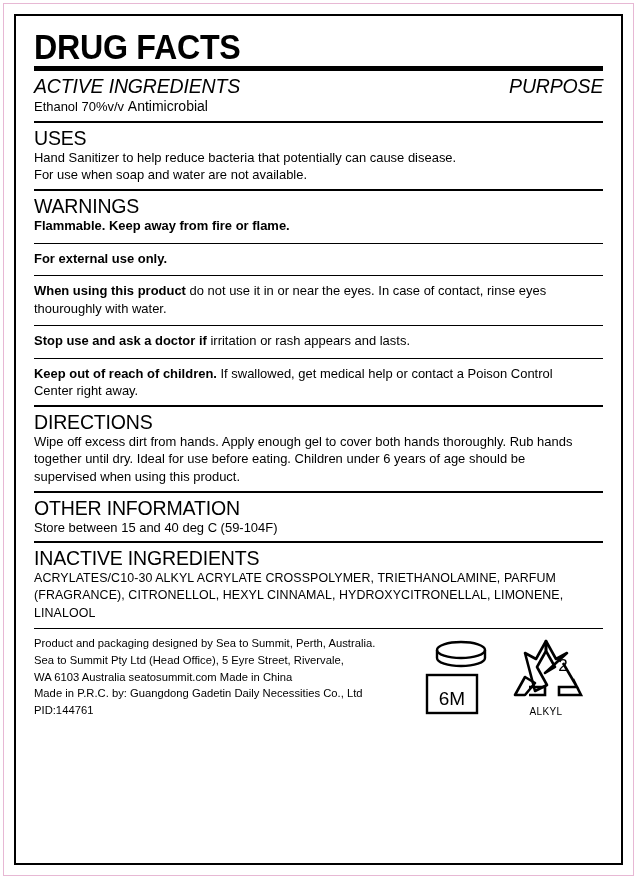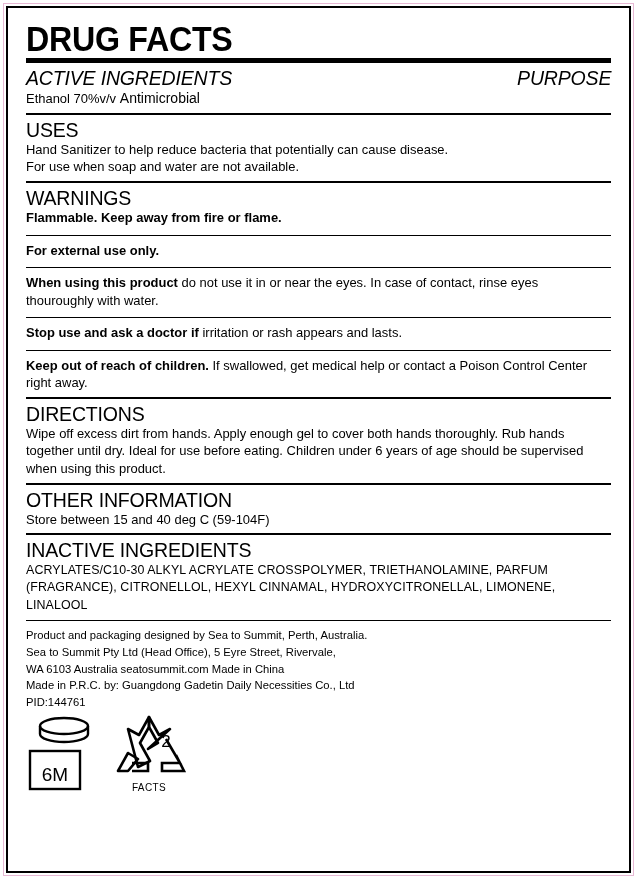--- a/index.html
+++ b/index.html
@@ -11,21 +11,21 @@
     width: 637px;
     height: 879px;
     font-family: "Liberation Sans", sans-serif;
     color: #000000;
   }
   .page {
     position: relative;
     width: 637px;
     height: 879px;
     box-sizing: border-box;
-    padding: 6px;
+    padding: 14px;
     background: #ffffff;
   }
   .pink-border {
     position: absolute;
     left: 3px; top: 3px; right: 3px; bottom: 3px;
     border: 1.5px solid #e7b8d4;
     box-sizing: border-box;
   }
   .panel {
     position: relative;
@@ -116,21 +116,20 @@
     letter-spacing: 0.1px;
     transform: scaleX(0.97);
     transform-origin: left center;
   }
 
   .footer {
     display: flex;
     justify-content: space-between;
     align-items: flex-start;
     margin-top: 2px;
-    flex-direction: column;
   }
   .footer-text {
     font-size: 11.6px;
     line-height: 1.45;
     transform: scaleX(0.97);
     transform-origin: left center;
   }
   .symbols {
     display: flex;
     align-items: flex-start;
@@ -233,19 +232,19 @@
             </g>
             <g fill="none" stroke="#000" stroke-width="2.6" stroke-linejoin="round">
               <path d="M14 14 L24 20 L16 34 L6 28 Z" opacity="0"></path>
             </g>
             <g fill="none" stroke="#000" stroke-width="2.6">
               <path d="M56 26 L70 50 L52 50 L52 58 L74 58 L66 42"></path>
               <path d="M22 58 L38 58 L38 50 L22 50"></path>
             </g>
             <text x="56" y="34" font-family="Liberation Sans, sans-serif" font-size="17" text-anchor="middle" fill="#000">2</text>
           </svg>
-          <div class="hdpe-label">FACTS</div>
+          <div class="hdpe-label">ALKYL</div>
         </div>
       </div>
     </div>
 
   </div>
 </div>
 
 </body></html>

